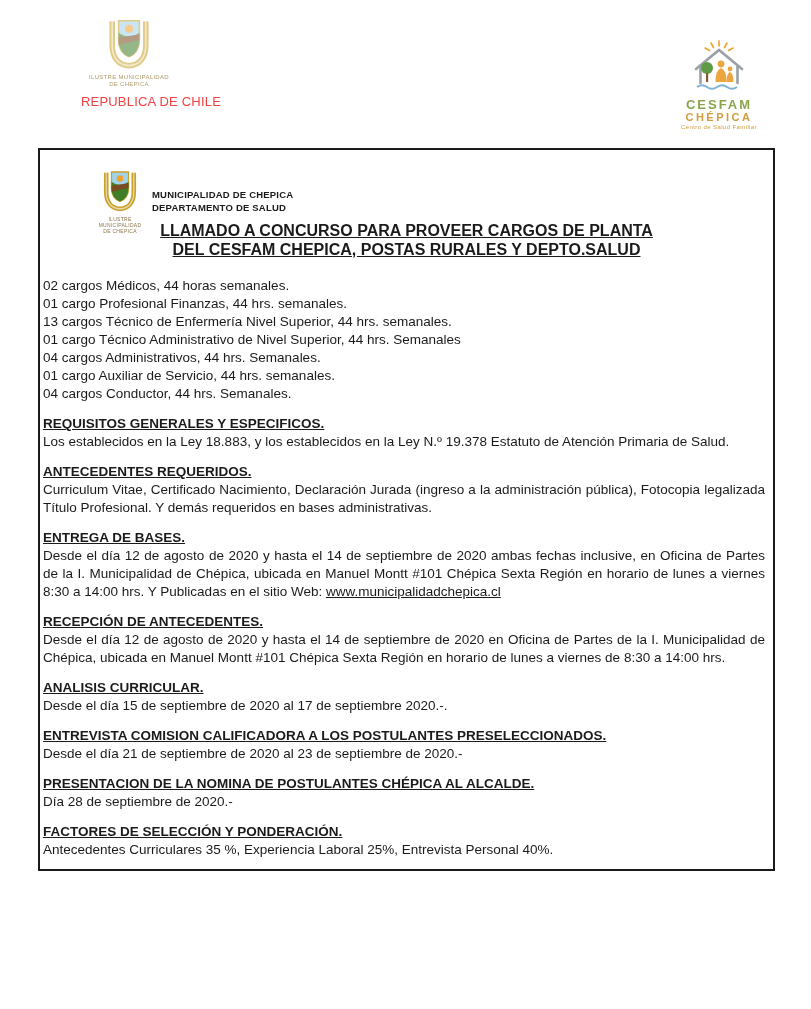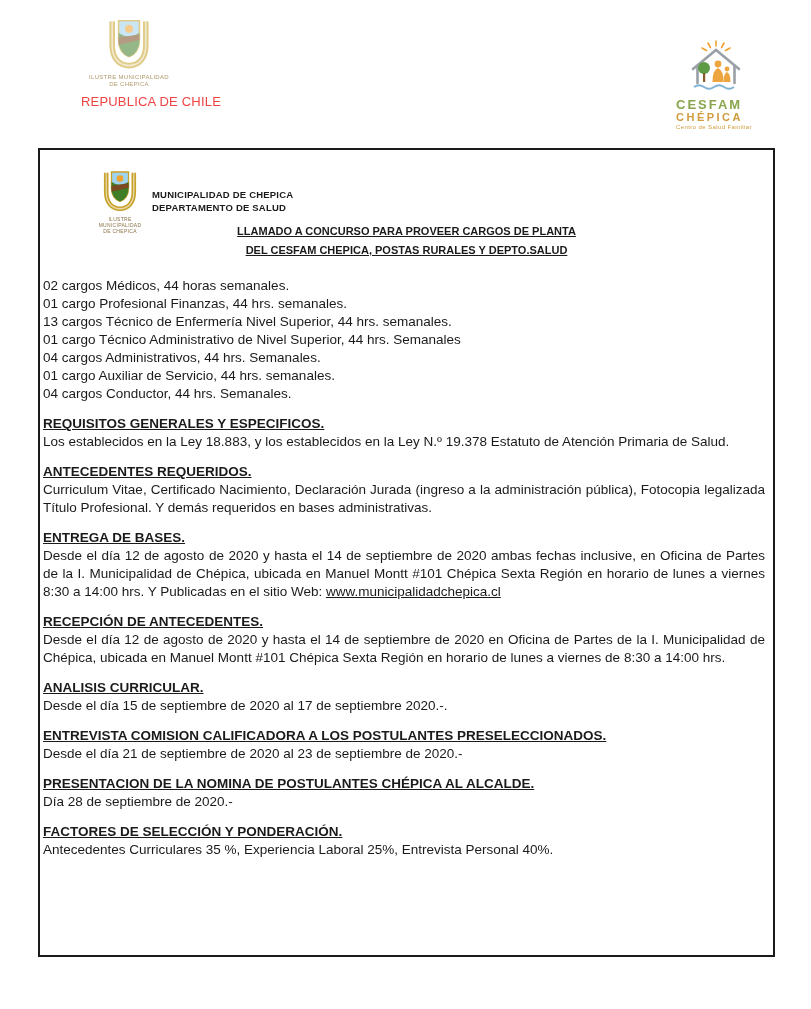--- a/index.html
+++ b/index.html
@@ -6,31 +6,31 @@
   body{
     width:811px;height:1009px;position:relative;background:#ffffff;
     font-family:"Liberation Sans",sans-serif;color:#1a1a1a;overflow:hidden;
   }
   
   .header-left{position:absolute;left:40px;top:18px;width:222px;text-align:center;}
   .seal-wrap{margin-right:44px;}
   .seal-caption{font-size:6px;line-height:7px;color:#b09a6d;letter-spacing:.3px;}
   .gov-lines{margin-top:6px;color:#ef4444;font-size:13px;line-height:16px;letter-spacing:.2px;}
   .gov-underline{text-decoration:underline;margin-top:42px;}
-  .header-right{position:absolute;left:676px;top:40px;width:86px;text-align:left;}
+  .header-right{position:absolute;left:676px;top:40px;width:86px;text-align:center;}
   .cesfam-name{font-size:13px;font-weight:700;letter-spacing:2px;color:#8aa54b;line-height:13px;margin-top:2px;}
   .cesfam-city{font-size:11px;font-weight:700;letter-spacing:2.5px;color:#d09c3e;line-height:12px;}
   .cesfam-tagline{font-size:6px;color:#d09c3e;letter-spacing:.4px;line-height:7px;margin-top:1px;}
   
-  .doc-box{position:absolute;left:38px;top:148px;width:737px;height:809px;
+  .doc-box{position:absolute;left:38px;top:148px;width:737px;height:723px;
     border:2px solid #1a1a1a;box-sizing:border-box;background:#fff;}
   .box-seal{position:absolute;left:48px;top:20px;width:64px;text-align:center;}
   .box-seal .seal-caption{font-size:5px;line-height:6px;color:#8a7347;}
   .letterhead{position:absolute;left:112px;top:38px;font-weight:700;font-size:9.5px;line-height:13px;letter-spacing:.2px;}
-  .doc-title{position:absolute;left:0;right:0;top:72px;text-align:center;font-weight:700;font-size:11px;line-height:18.5px;}
+  .doc-title{position:absolute;left:0;right:0;top:72px;text-align:center;font-weight:700;font-size:16px;line-height:18.5px;}
   .doc-title div{text-decoration:underline;}
   .doc-body{position:absolute;left:3px;right:8px;top:127px;font-size:13.5px;line-height:18px;}
   .positions div{white-space:nowrap;}
   .section{margin-top:12px;}
   .section-heading{font-weight:700;text-decoration:underline;}
   .section-body{text-align:justify;}
   .web-link{text-decoration:underline;color:#1a1a1a;cursor:pointer;}
   .signature{position:absolute;left:232px;right:0;bottom:3px;text-align:center;
     font-weight:700;font-size:12.5px;line-height:15px;}
 </style>

